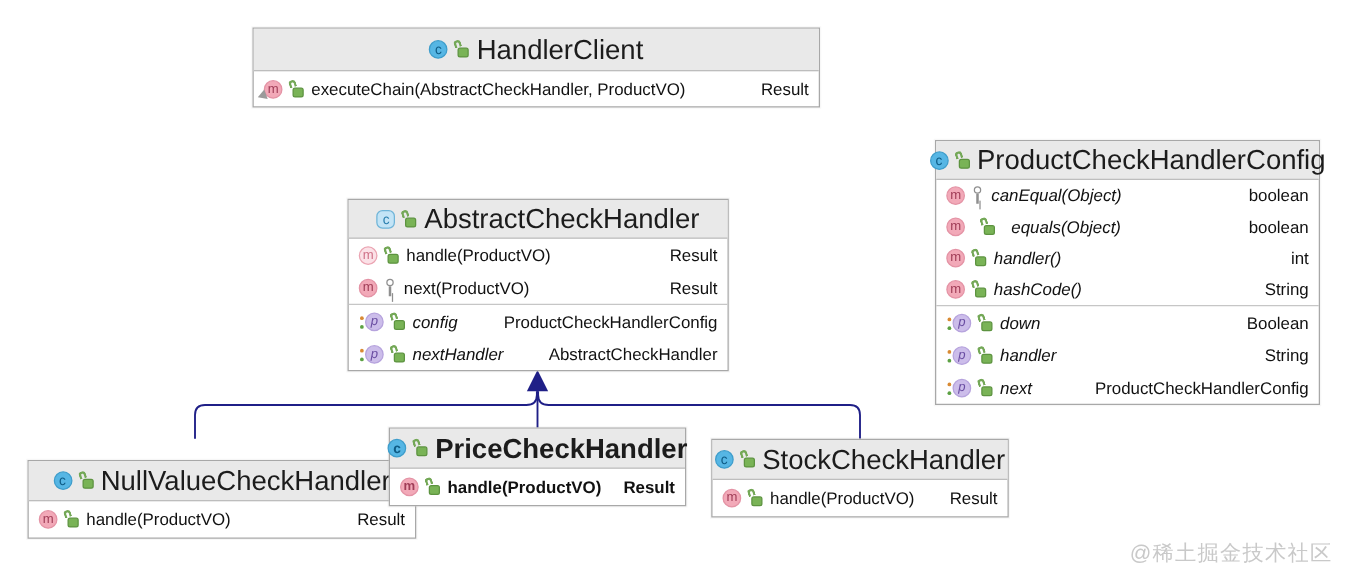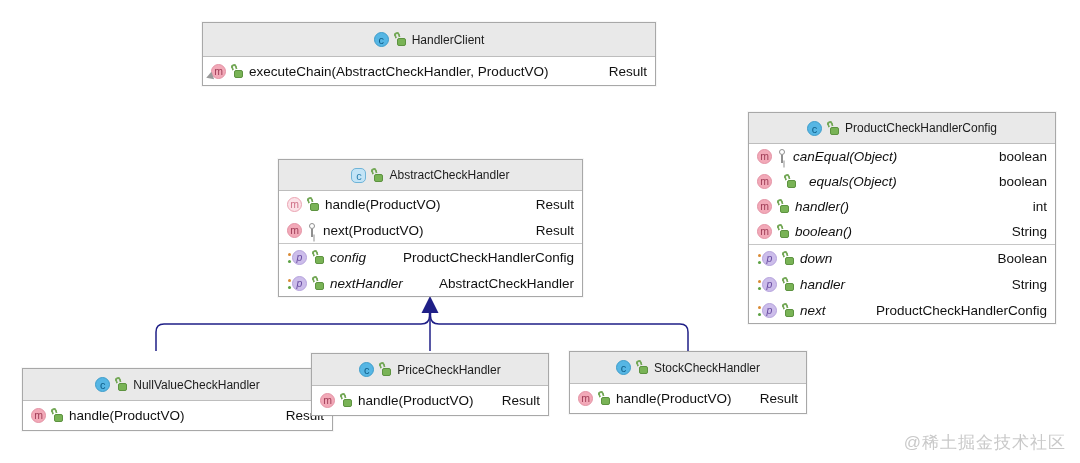--- a/index.html
+++ b/index.html
@@ -17,21 +17,21 @@
     background:#ffffff;
     border:1px solid #a8a8a8;
     box-shadow:0 0 0 1px rgba(0,0,0,0.03);
     box-sizing:border-box;
     z-index:2;
   }
   .uml-header{
     display:flex;align-items:center;justify-content:center;gap:5px;
     background:#e9e9e9;
     border-bottom:1px solid #bdbdbd;
-    font-size:12px;color:#1c1c1c;
+    font-size:22px;color:#1c1c1c;
     box-sizing:border-box;
   }
   .uml-title{white-space:nowrap;}
   .uml-row{
     display:flex;align-items:center;gap:5px;
     padding:4px 8px;
     font-size:13.5px;color:#111;
     box-sizing:border-box;
   }
   .row-name{white-space:nowrap;}
@@ -193,21 +193,21 @@
     </div>
     <div class="uml-row italic" style="height:25px;">
       <span class="ic ic-method"></span>
       <span class="ic ic-lock"></span>
       <span class="row-name">handler()</span>
       <span class="row-type">int</span>
     </div>
     <div class="uml-row italic" style="height:25px;">
       <span class="ic ic-method"></span>
       <span class="ic ic-lock"></span>
-      <span class="row-name">boolean()</span>
+      <span class="row-name">hashCode()</span>
       <span class="row-type">String</span>
     </div>
     <div class="uml-sep"></div>
     <div class="uml-row italic" style="height:26px;">
       <span class="ic ic-prop"></span>
       <span class="ic ic-lock"></span>
       <span class="row-name">down</span>
       <span class="row-type">Boolean</span>
     </div>
     <div class="uml-row italic" style="height:26px;">
@@ -264,21 +264,21 @@
       <span class="uml-title">NullValueCheckHandler</span>
     </div>
     <div class="uml-row" style="height:29px;">
       <span class="ic ic-method"></span>
       <span class="ic ic-lock"></span>
       <span class="row-name">handle(ProductVO)</span>
       <span class="row-type">Result</span>
     </div>
   </div>
 
-  <div class="uml-box" style="left:311px;top:353px;width:238px;">
+  <div class="uml-box" style="left:311px;top:342px;width:238px;font-weight:bold;">
     <div class="uml-header" style="height:32px;">
       <span class="ic ic-class"></span>
       <span class="ic ic-lock"></span>
       <span class="uml-title">PriceCheckHandler</span>
     </div>
     <div class="uml-row" style="height:29px;">
       <span class="ic ic-method"></span>
       <span class="ic ic-lock"></span>
       <span class="row-name">handle(ProductVO)</span>
       <span class="row-type">Result</span>

